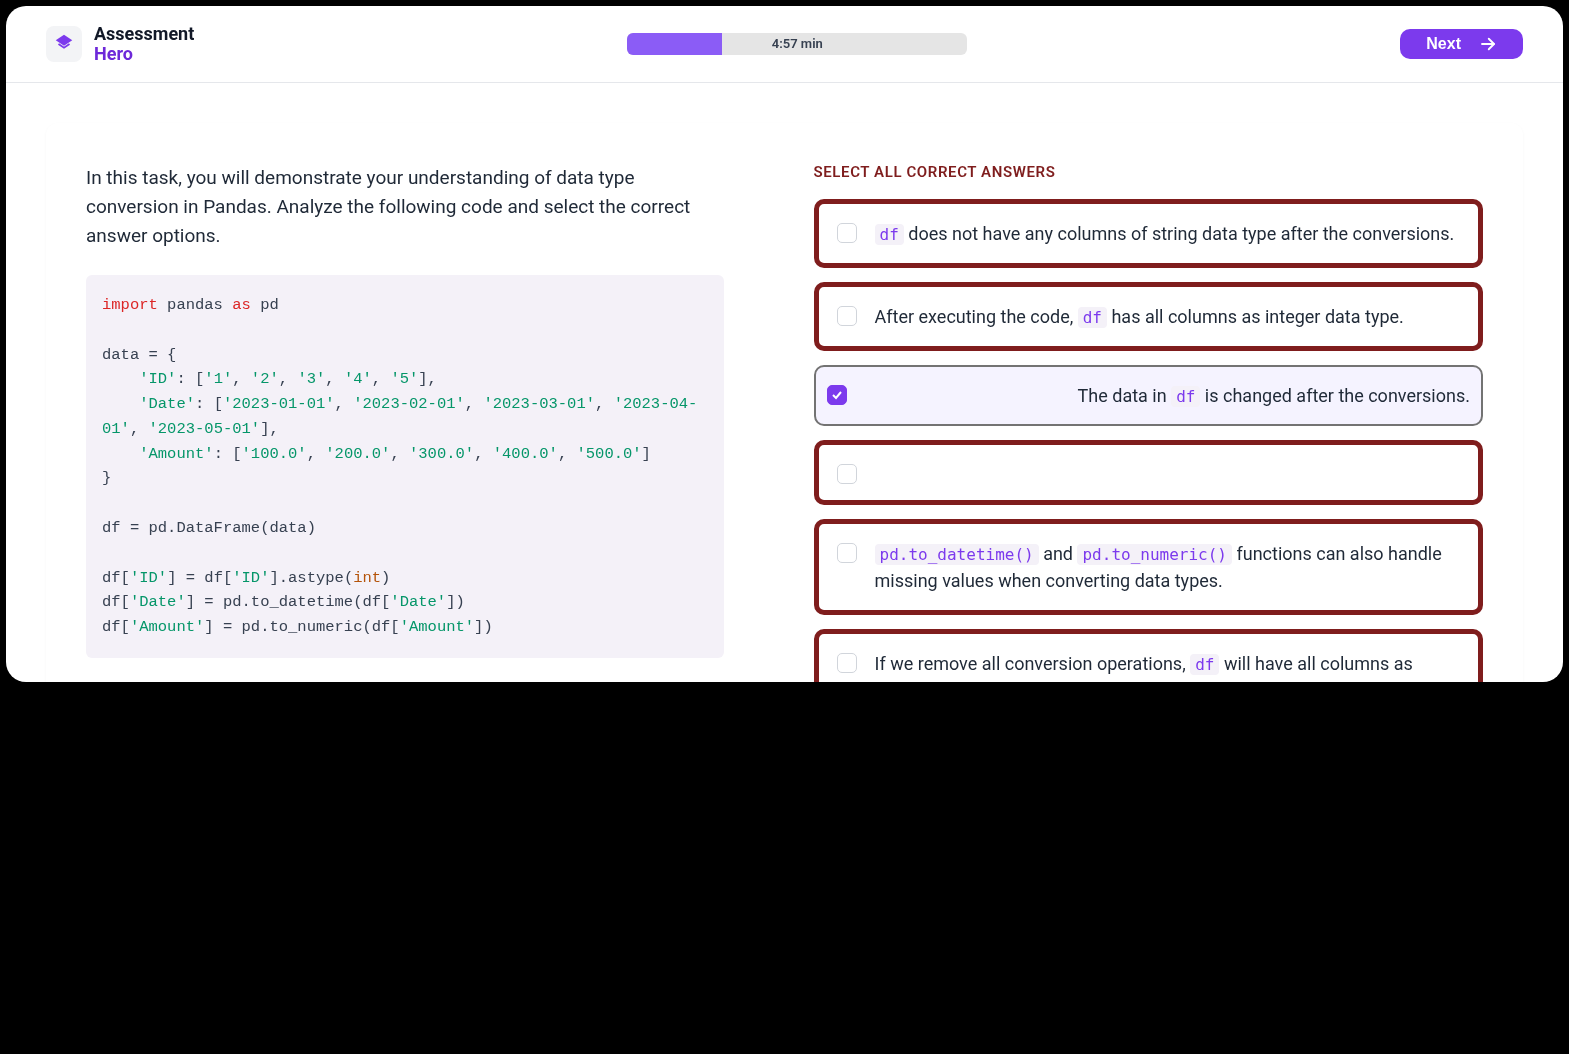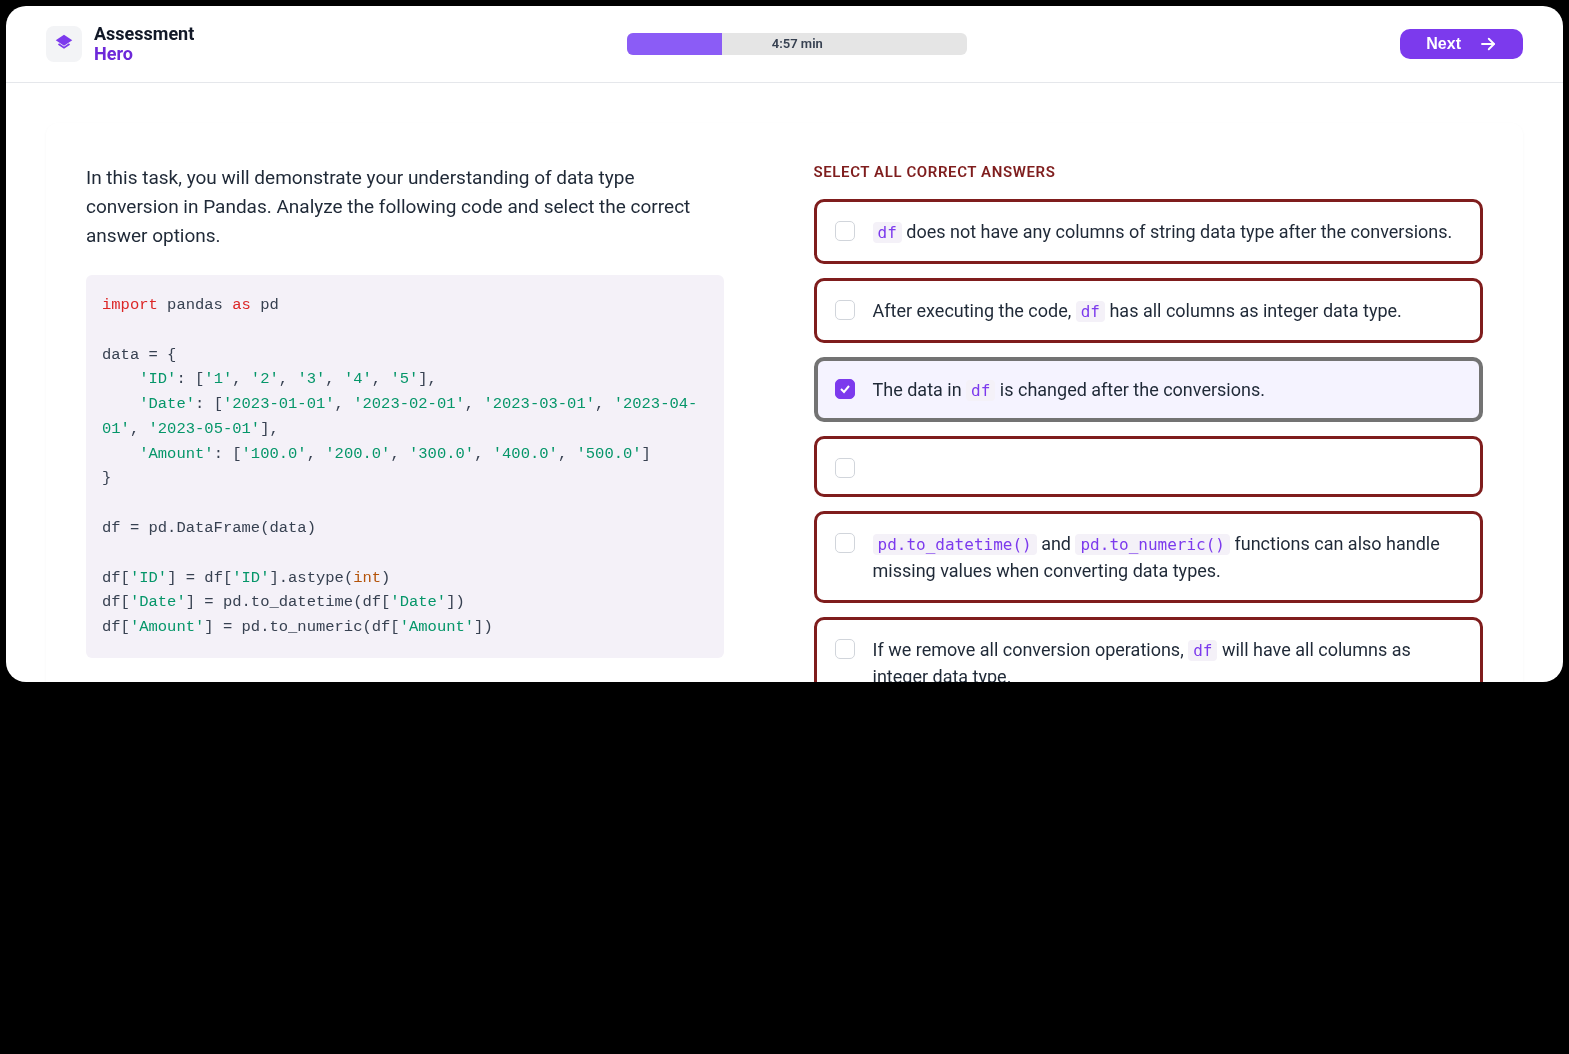--- a/index.html
+++ b/index.html
@@ -126,33 +126,34 @@
   .builtin { color: #b45309; }
 
   .answers-label {
     font-size: 15px;
     font-weight: 600;
     letter-spacing: 0.04em;
     color: #7f1d1d;
     margin-bottom: 18px;
   }
   .option {
-    border: 3px solid #7f1d1d;
+    border: 5px solid #7f1d1d;
     border-radius: 10px;
     padding: 16px 18px;
     display: flex;
     gap: 18px;
     align-items: flex-start;
     margin-bottom: 14px;
     cursor: pointer;
   }
   .option.selected {
-    border: 4px solid #737373;
+    border: 2px solid #737373;
     background: #f5f3ff;
-    padding: 15px 17px;
+    padding: 15px 11px;
+    justify-content: space-between;
   }
   .checkbox {
     width: 20px;
     height: 20px;
     border: 1.5px solid #d1d5db;
     border-radius: 5px;
     flex-shrink: 0;
     margin-top: 3px;
     display:flex;
     align-items:center;

